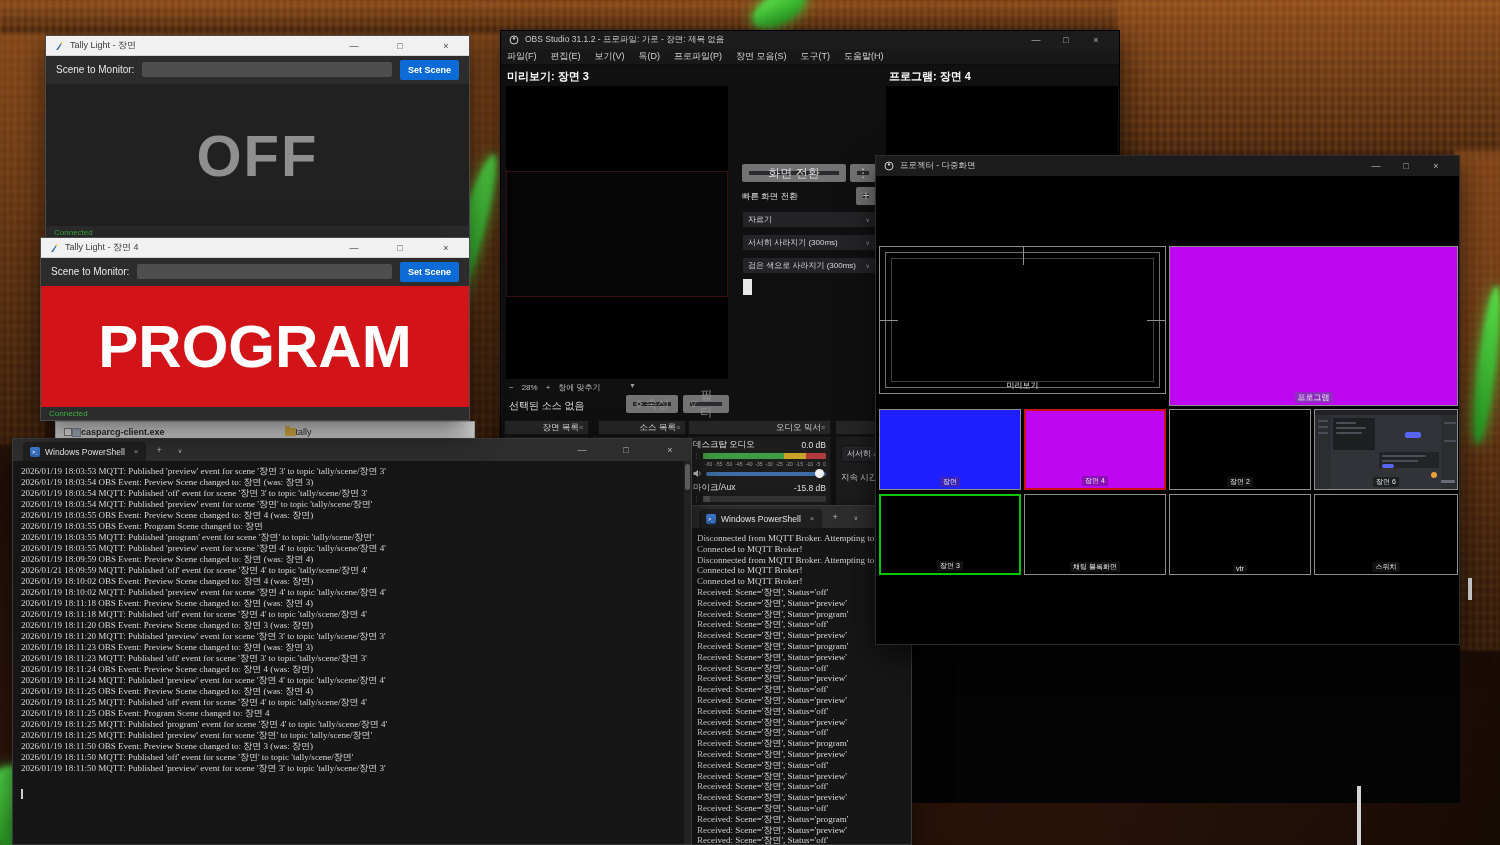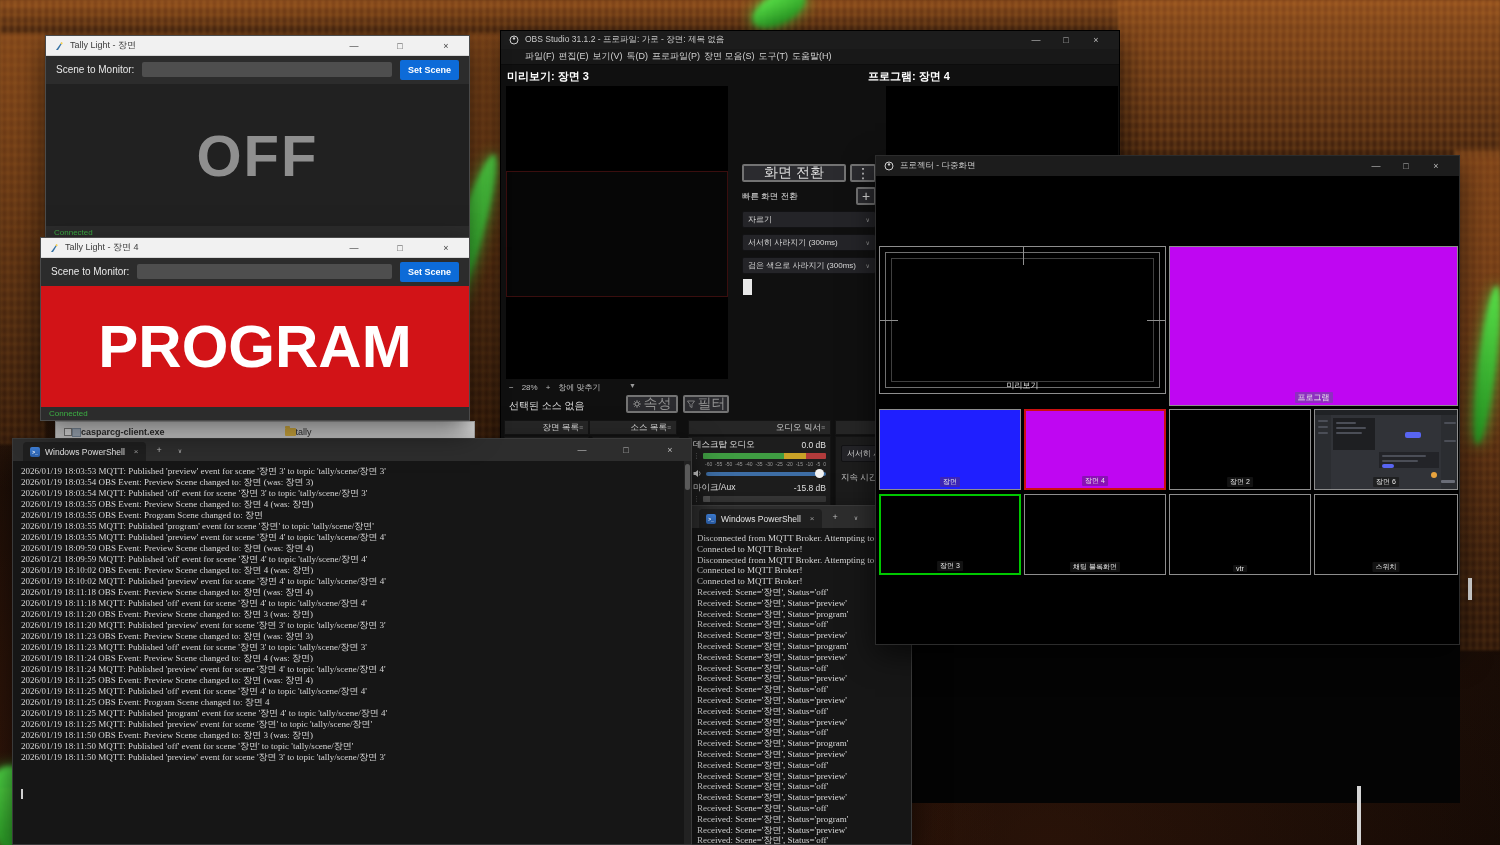--- a/index.html
+++ b/index.html
@@ -49,26 +49,26 @@
   .tbtn{color:#bdbdbd;font-size:9px;padding:0 5px}
   .term-body{position:absolute;left:0;right:0;bottom:0;background:#161616;overflow:hidden;padding:5px 0 0 8px}
   .tl{font-family:Liberation Serif, serif;font-size:9px;
      color:#d6d6d6;white-space:pre;overflow:hidden}
   .ps1 .tl{line-height:11px;height:11px}
   .ps2 .tl{line-height:10.8px;height:10.8px}
   .cursor{width:1.5px;height:10px;background:#cfcfcf;margin-top:2px}
   .scrollcol{position:absolute;top:22px;right:0;bottom:0;width:7px;background:#222}
   .scrollhandle{position:absolute;top:3px;right:1px;width:5px;height:26px;background:#5a5a5a;border-radius:3px}
   
-  .menubar{display:flex;gap:4px;align-items:center;background:#181818;height:16px;padding:0 24px;
+  .menubar{display:flex;gap:14px;align-items:center;background:#181818;height:16px;padding:0 6px;
     font-size:9px;color:#d2d2d2;border-bottom:1px solid #0c0c0c}
   .obs-label{position:absolute;color:#fff;font-size:11px;font-weight:bold}
   .panel{position:absolute;background:#000}
   .obtn{position:absolute;display:flex;align-items:center;justify-content:center;
-    background:#2b2b2f;border:2px solid #737373;color:#dcdcdc;font-size:14px;border-radius:2px}
+    background:#2b2b2f;border:7px solid #737373;color:#dcdcdc;font-size:12px;border-radius:2px}
   .osel{position:absolute;display:flex;align-items:center;background:#242428;border:1px solid #121214;
     color:#d8d8d8;font-size:8px;border-radius:2px;padding:0 5px;justify-content:space-between}
   .dockhead{position:absolute;display:flex;align-items:center;justify-content:flex-end;
     background:#262626;color:#d4d4d4;font-size:8.5px;padding:0 5px;height:15px;border:1px solid #141414}
   .dockbody{position:absolute;background:#1d1d1d;border:1px solid #141414}
   .mixrow{display:flex;justify-content:space-between;align-items:center;color:#e2e2e2;font-size:8.5px;padding:2px 4px 0 4px}
   .meterwrap{display:flex;align-items:center;gap:3px;padding:1px 4px}
   .grip{color:#777;font-size:7px}
   .meter{height:6px;flex:1;border-radius:1px}
   .ticks{display:flex;justify-content:space-between;padding:0 4px 0 16px;color:#9b9b9b;font-size:5px}
@@ -137,21 +137,21 @@
   <span class="mi">파일(F)</span>
       <span class="mi">편집(E)</span>
       <span class="mi">보기(V)</span>
       <span class="mi">독(D)</span>
       <span class="mi">프로파일(P)</span>
       <span class="mi">장면 모음(S)</span>
       <span class="mi">도구(T)</span>
       <span class="mi">도움말(H)</span>
     </div>
   <div class="obs-label" style="left:6px;top:38px">미리보기: 장면 3</div>
-  <div class="obs-label" style="left:367px;top:38px">프로그램: 장면 4</div>
+  <div class="obs-label" style="left:388px;top:38px">프로그램: 장면 4</div>
 
   <div class="panel" style="left:5px;top:55px;width:222px;height:293px">
     <div class="abs" style="left:0;top:85px;width:222px;height:126px;background:#060606;border:1px solid #3a0e0e"></div>
   </div>
 
   <div class="panel" style="left:385px;top:55px;width:232px;height:293px"></div>
 
   <div class="obtn" style="left:241px;top:133px;width:104px;height:18px">
       <span>화면 전환</span>
     </div>
@@ -196,21 +196,21 @@
     <svg width="8" height="8" viewBox="0 0 8 8">
         <path d="M0.5 1h7L5 4.5V7.5L3 6.5V4.5Z" fill="none" stroke="#909090" stroke-width=".8"></path>
       </svg>
     <span>필터</span>
   </div>
 
   <div class="dockhead" style="left:3px;top:389px;width:85px">
     <span>장면 목록</span>
     <span style="color:#8d8d8d;font-size:7px">≡</span>
   </div>
-  <div class="dockhead" style="left:88px;top:389px;width:88px">
+  <div class="dockhead" style="left:97px;top:389px;width:88px">
     <span>소스 목록</span>
     <span style="color:#8d8d8d;font-size:7px">≡</span>
   </div>
   <div class="dockhead" style="left:187px;top:389px;width:143px">
     <span>오디오 믹서</span>
     <span style="color:#8d8d8d;font-size:7px">≡</span>
   </div>
   <div class="dockhead" style="left:334px;top:389px;width:120px">
     <span>장면 전환</span>
   </div>
@@ -418,20 +418,21 @@
       <span class="wbtn">—</span>
       <span class="wbtn">□</span>
       <span class="wbtn">×</span>
     </span>
   </div>
   <div class="term-body" style="top:22px">
 
   <div class="tl">2026/01/19 18:03:53 MQTT: Published 'preview' event for scene '장면 3' to topic 'tally/scene/장면 3'</div>
       <div class="tl">2026/01/19 18:03:54 OBS Event: Preview Scene changed to: 장면 (was: 장면 3)</div>
       <div class="tl">2026/01/19 18:03:54 MQTT: Published 'off' event for scene '장면 3' to topic 'tally/scene/장면 3'</div>
+      <div class="tl">2026/01/19 18:03:54 MQTT: Published 'preview' event for scene '장면' to topic 'tally/scene/장면'</div>
       <div class="tl">2026/01/19 18:03:55 OBS Event: Preview Scene changed to: 장면 4 (was: 장면)</div>
       <div class="tl">2026/01/19 18:03:55 OBS Event: Program Scene changed to: 장면</div>
       <div class="tl">2026/01/19 18:03:55 MQTT: Published 'program' event for scene '장면' to topic 'tally/scene/장면'</div>
       <div class="tl">2026/01/19 18:03:55 MQTT: Published 'preview' event for scene '장면 4' to topic 'tally/scene/장면 4'</div>
       <div class="tl">2026/01/19 18:09:59 OBS Event: Preview Scene changed to: 장면 (was: 장면 4)</div>
       <div class="tl">2026/01/21 18:09:59 MQTT: Published 'off' event for scene '장면 4' to topic 'tally/scene/장면 4'</div>
       <div class="tl">2026/01/19 18:10:02 OBS Event: Preview Scene changed to: 장면 4 (was: 장면)</div>
       <div class="tl">2026/01/19 18:10:02 MQTT: Published 'preview' event for scene '장면 4' to topic 'tally/scene/장면 4'</div>
       <div class="tl">2026/01/19 18:11:18 OBS Event: Preview Scene changed to: 장면 (was: 장면 4)</div>
       <div class="tl">2026/01/19 18:11:18 MQTT: Published 'off' event for scene '장면 4' to topic 'tally/scene/장면 4'</div>

